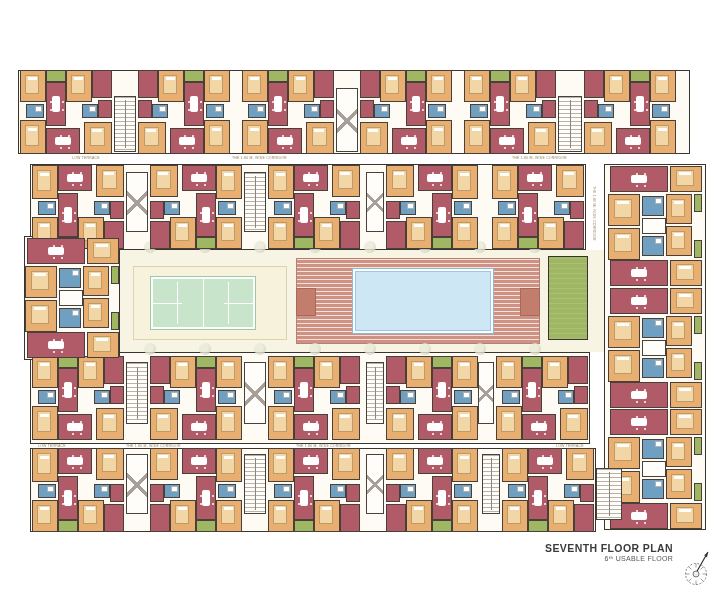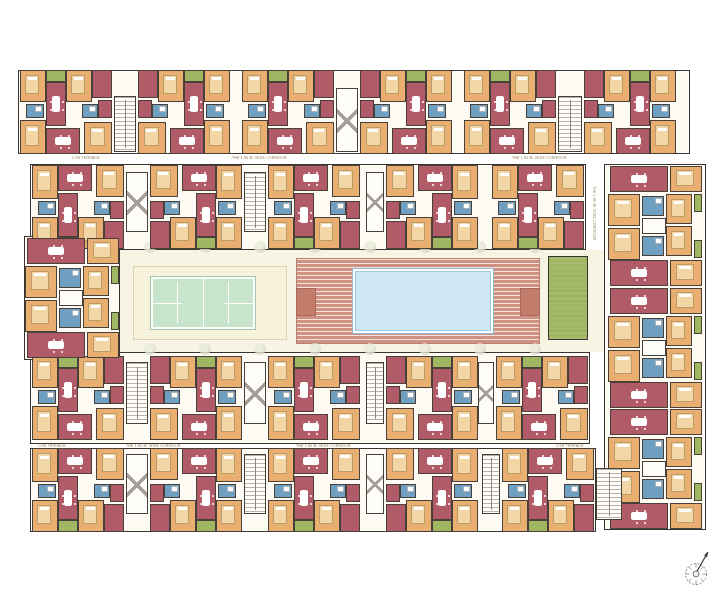--- a/index.html
+++ b/index.html
@@ -1235,20 +1235,24 @@
       <div class="mlabel" style="left: 72px; top: 156px;">LOW TERRACE</div>
       <div class="mlabel" style="left: 232px; top: 156px;">THE 1.80 M. WIDE CORRIDOR</div>
       <div class="mlabel" style="left: 512px; top: 156px;">THE 1.80 M. WIDE CORRIDOR</div>
       <div class="mlabel" style="left: 38px; top: 444px;">LOW TERRACE</div>
       <div class="mlabel" style="left: 126px; top: 444px;">THE 1.80 M. WIDE CORRIDOR</div>
       <div class="mlabel" style="left: 296px; top: 444px;">THE 1.80 M. WIDE CORRIDOR</div>
       <div class="mlabel" style="left: 556px; top: 444px;">LOW TERRACE</div>
       <div class="mlabel" style="left: 596px; top: 186px; transform: rotate(90deg);">THE 1.80 M. WIDE CORRIDOR</div>
     </div>
 
+  <div class="titleblock">
+    <div class="title-l1">SEVENTH FLOOR PLAN</div>
+    <div class="title-l2">6ᵗʰ USABLE FLOOR</div>
+  </div>
 
   <svg class="compass" viewBox="0 0 40 48">
     <line x1="20" y1="27" x2="32" y2="6" stroke="#333" stroke-width="1.2"></line>
     <polygon points="32,6 28.2,9.2 31,11.6" fill="#333"></polygon>
     <circle cx="20" cy="28" r="10.5" fill="none" stroke="#666" stroke-width="0.8" stroke-dasharray="2 1.6"></circle>
     <circle cx="20" cy="28" r="3" fill="#eee" stroke="#555" stroke-width="0.8"></circle>
     <g stroke="#777" stroke-width="0.7">
       <line x1="20" y1="17.5" x2="20" y2="21.5"></line>
         <line x1="20" y1="34.5" x2="20" y2="38.5"></line>
       <line x1="9.5" y1="28" x2="13.5" y2="28"></line>

